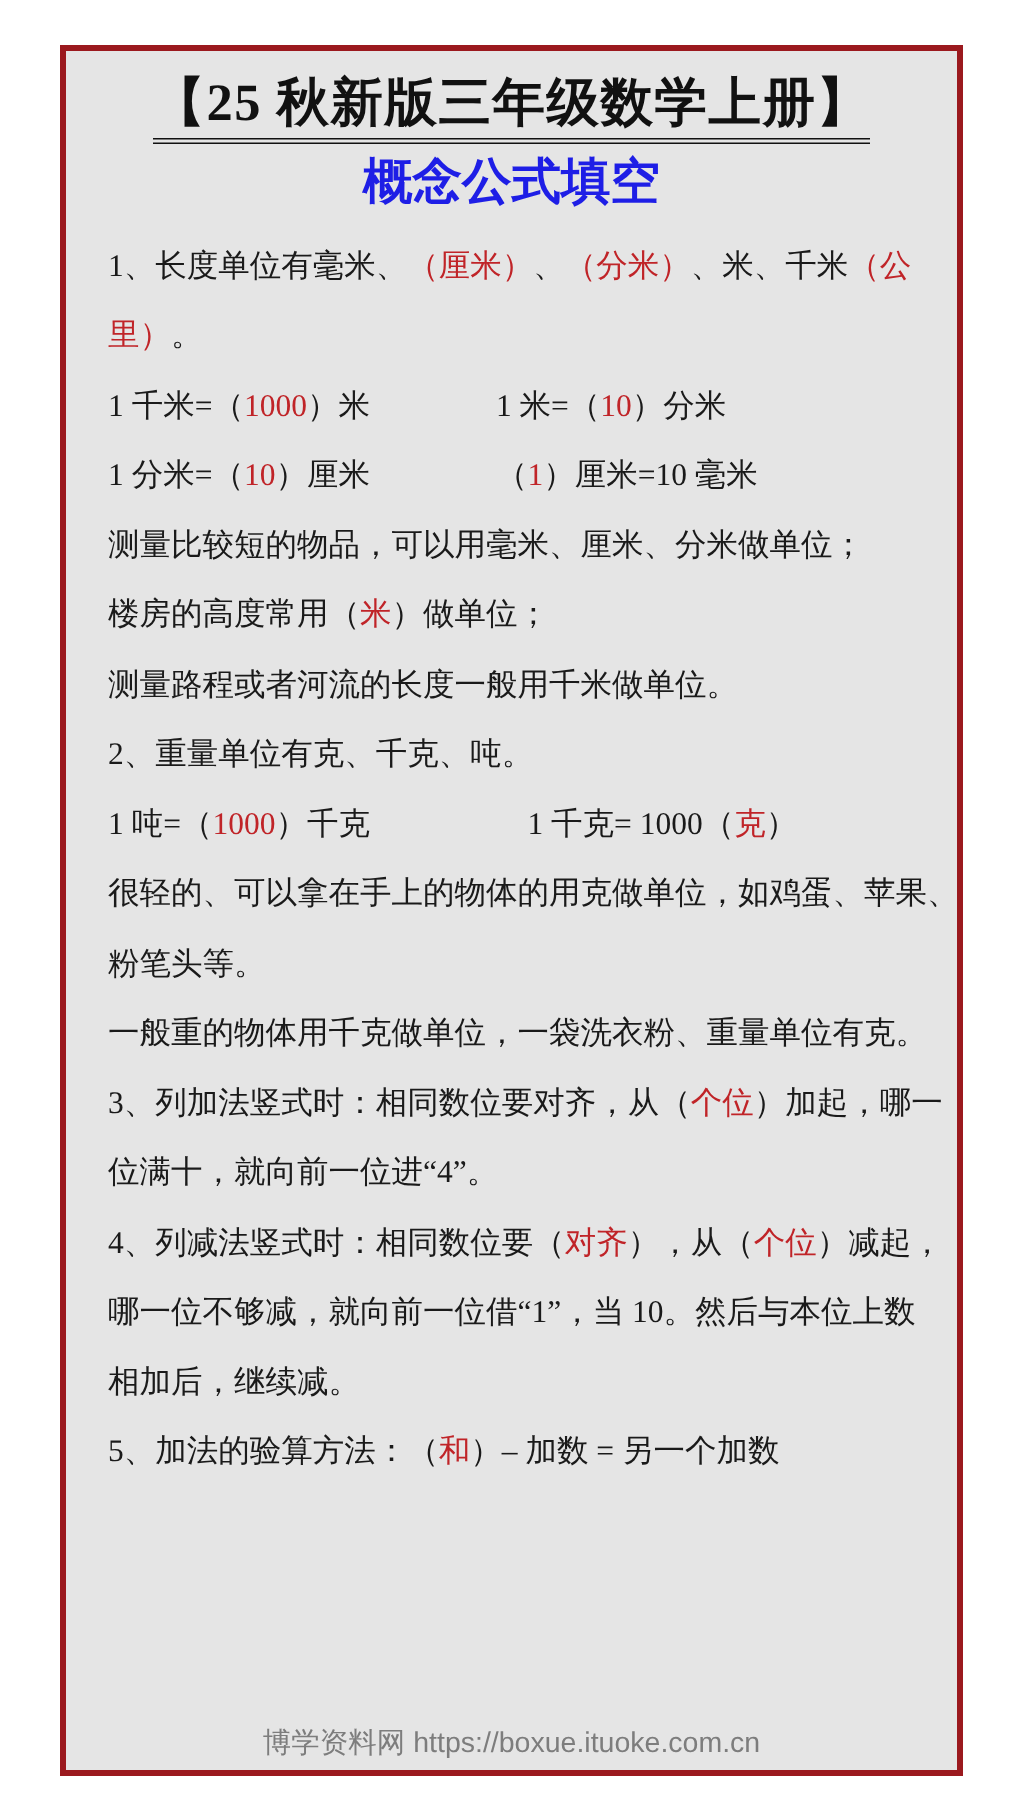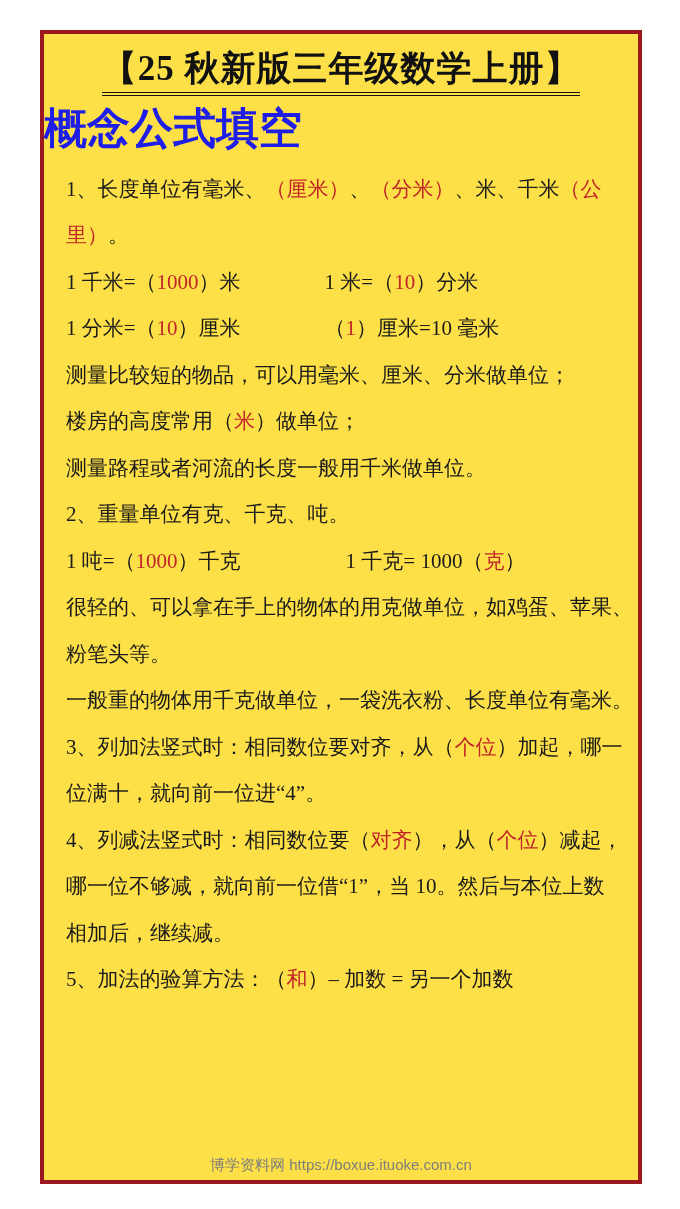--- a/index.html
+++ b/index.html
@@ -11,62 +11,64 @@
     font-family: "Liberation Serif", "DejaVu Serif", serif;
     overflow: hidden;
   }
   .frame {
     position: absolute;
     left: 40px;
     top: 30px;
     width: 594px;
     height: 1146px;
     border: 4px solid var(--border-red, #9b191e);
-    background: #fde047;
+    background: #e5e5e5;
   }
   .title {
     margin: 14px 4px 0 4px;
     text-align: center;
     font-size: 35px;
     font-weight: bold;
     color: #111111;
     letter-spacing: 1px;
     line-height: 1.2;
   }
   .title-underline {
     display: inline-block;
     border-bottom: 4px double #111111;
     padding-bottom: 2px;
   }
   .subtitle {
     margin: 7px 0 0 0;
-    font-size: 43px;
+    text-align: center;
+    font-size: 33px;
     font-weight: bold;
     color: var(--subtitle-blue, #1e1ee6);
     line-height: 1.2;
   }
   .notes-body {
     margin-top: 11px;
-    padding: 0 2px 0 22px;
+    padding: 0 2px 0 7px;
+    margin-left: 21px;
   }
   .line {
     margin: 0;
     font-size: 21px;
     line-height: 46.5px;
     color: var(--body-black, #1a1a1a);
     white-space: pre;
   }
   .red { color: var(--answer-red, #c02428); }
   .footer {
     position: absolute;
     left: 0;
     right: 0;
     bottom: 5px;
     text-align: center;
-    font-size: 15px;
+    font-size: 19px;
     color: var(--footer-gray, #7d7d7d);
     font-family: "Liberation Sans", "DejaVu Sans", sans-serif;
   }
 </style>
 </head>
 <body>
 
 <div class="frame">
   <h1 class="title"><span class="title-underline">【25 秋新版三年级数学上册】</span></h1>
   <h2 class="subtitle">概念公式填空</h2>
@@ -75,21 +77,21 @@
       <p class="line"><span class="red">里）</span><span class="">。</span></p>
       <p class="line"><span class="">1 千米=（</span><span class="red">1000</span><span class="">）米</span><span class="">　　　　</span><span class="">1 米=（</span><span class="red">10</span><span class="">）分米</span></p>
       <p class="line"><span class="">1 分米=（</span><span class="red">10</span><span class="">）厘米</span><span class="">　　　　</span><span class="">（</span><span class="red">1</span><span class="">）厘米=10 毫米</span></p>
       <p class="line"><span class="">测量比较短的物品，可以用毫米、厘米、分米做单位；</span></p>
       <p class="line"><span class="">楼房的高度常用（</span><span class="red">米</span><span class="">）做单位；</span></p>
       <p class="line"><span class="">测量路程或者河流的长度一般用千米做单位。</span></p>
       <p class="line"><span class="">2、重量单位有克、千克、吨。</span></p>
       <p class="line"><span class="">1 吨=（</span><span class="red">1000</span><span class="">）千克</span><span class="">　　　　　</span><span class="">1 千克= 1000（</span><span class="red">克</span><span class="">）</span></p>
       <p class="line"><span class="">很轻的、可以拿在手上的物体的用克做单位，如鸡蛋、苹果、</span></p>
       <p class="line"><span class="">粉笔头等。</span></p>
-      <p class="line"><span class="">一般重的物体用千克做单位，一袋洗衣粉、长度单位有毫米。</span></p>
+      <p class="line"><span class="">一般重的物体用千克做单位，一袋洗衣粉、重量单位有克。</span></p>
       <p class="line"><span class="">3、列加法竖式时：相同数位要对齐，从（</span><span class="red">个位</span><span class="">）加起，哪一</span></p>
       <p class="line"><span class="">位满十，就向前一位进“4”。</span></p>
       <p class="line"><span class="">4、列减法竖式时：相同数位要（</span><span class="red">对齐</span><span class="">），从（</span><span class="red">个位</span><span class="">）减起，</span></p>
       <p class="line"><span class="">哪一位不够减，就向前一位借“1”，当 10。然后与本位上数</span></p>
       <p class="line"><span class="">相加后，继续减。</span></p>
       <p class="line"><span class="">5、加法的验算方法：（</span><span class="red">和</span><span class="">）– 加数 = 另一个加数</span></p>
     </div>
   <div class="footer">博学资料网 https://boxue.ituoke.com.cn</div>
 </div>
 

